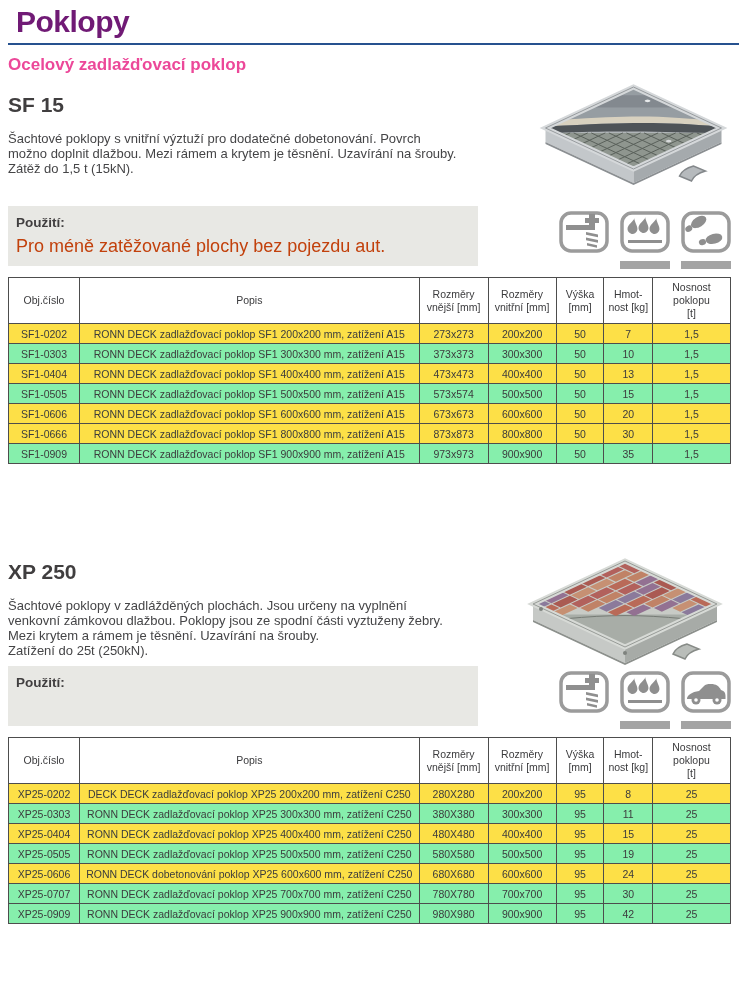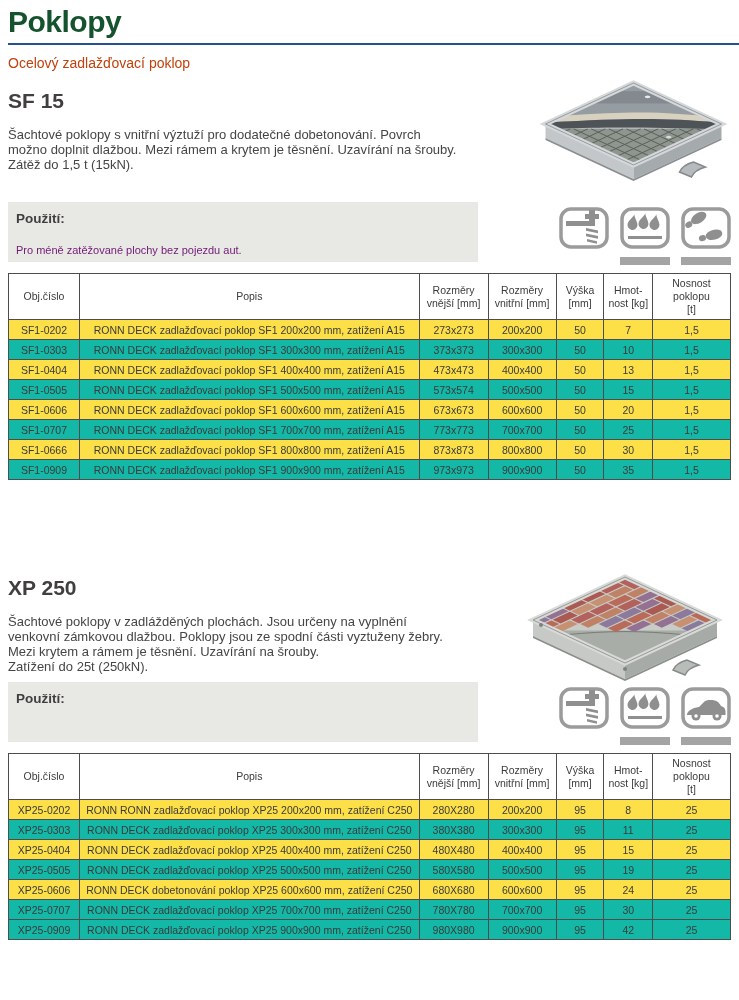--- a/index.html
+++ b/index.html
@@ -3,49 +3,49 @@
 <meta charset="utf-8">
 <style>
   html,body{margin:0;padding:0;}
   body{
     width:739px;height:1000px;position:relative;overflow:hidden;
     background:#ffffff;color:#454547;
     font-family:"Liberation Sans","DejaVu Sans",sans-serif;
   }
   .page{padding:0 8px;}
   
-  h1.title{font-size:30px;line-height:36px;margin:4px 0 0;color:#14532d;font-weight:bold;letter-spacing:-.5px;}
+  h1.title{font-size:30px;line-height:36px;margin:4px 8px 0;color:#701a75;font-weight:bold;letter-spacing:-.5px;}
   .rule{height:2px;background:#26518f;margin:3px -8px 0 0;}
-  h2.subtitle{font-size:14px;margin:10px 0 0;color:#c2410c;font-weight:normal;}
+  h2.subtitle{font-size:17px;margin:10px 0 0;color:#ec4899;font-weight:bold;}
   
   .section{position:relative;}
   .sec1{margin-top:18px;}
   .sec2{margin-top:96px;}
   h3.sec-heading{font-size:21px;margin:0;color:#403e3f;font-weight:bold;}
   .desc{font-size:13px;line-height:15px;margin:14px 0 0;white-space:pre-line;width:525px;color:#454547;}
   .prod-img{position:absolute;right:0;top:-16px;width:200px;height:130px;}
   .sec2 .prod-img{top:-10px;width:210px;height:135px;}
   
   .usage-row{display:flex;align-items:flex-start;margin-top:30px;}
   .sec2 .usage-row{margin-top:8px;}
   .usage-box{background:#e8e8e4;width:470px;height:60px;box-sizing:border-box;padding:9px 0 4px 8px;}
   .usage-label{font-size:13.5px;font-weight:bold;color:#403e3f;}
-  .usage-text{font-size:11px;margin-top:18px;color:#701a75;}
+  .usage-text{font-size:18px;margin-top:6px;color:#c2410c;}
   .icons{margin-left:auto;display:flex;gap:11px;padding-top:5px;}
   .icon-wrap{width:50px;}
   .icon-bar{height:8px;background:#a4a4a4;margin-top:4px;}
   
   table.spec{width:100%;border-collapse:collapse;margin-top:8px;table-layout:fixed;}
   table.spec th,table.spec td{border:1px solid #4d4d4d;text-align:center;vertical-align:middle;}
   table.spec th{background:#ffffff;font-weight:normal;font-size:10.5px;line-height:13px;
     white-space:pre-line;padding:3px 1px;color:#3b3b3d;}
   table.spec td{font-size:10.5px;height:19px;padding:0 2px;color:#3b3b3d;
     overflow:hidden;white-space:nowrap;}
   table.spec tr.light{background:#fde047;}
-  table.spec tr.dark{background:#14b8a6;}
+  table.spec tr.dark{background:#86efac;}
   .c0{width:9.7%;}.c1{width:48.0%;}.c2{width:9.4%;}.c3{width:9.3%;}
   .c4{width:6.4%;}.c5{width:6.5%;}.c6{width:10.7%;}
 </style>
 </head>
 <body>
 
 <div class="page">
 
   <h1 class="title">Poklopy</h1>
   <div class="rule"></div>
@@ -205,29 +205,20 @@
             <td class="c5">15</td>
             <td class="c6">1,5</td>
           </tr>
           <tr class="light">
             <td class="c0">SF1-0606</td>
             <td class="c1">RONN DECK zadlažďovací poklop SF1 600x600 mm, zatížení A15</td>
             <td class="c2">673x673</td>
             <td class="c3">600x600</td>
             <td class="c4">50</td>
             <td class="c5">20</td>
-            <td class="c6">1,5</td>
-          </tr>
-          <tr class="dark">
-            <td class="c0">SF1-0707</td>
-            <td class="c1">RONN DECK zadlažďovací poklop SF1 700x700 mm, zatížení A15</td>
-            <td class="c2">773x773</td>
-            <td class="c3">700x700</td>
-            <td class="c4">50</td>
-            <td class="c5">25</td>
             <td class="c6">1,5</td>
           </tr>
           <tr class="light">
             <td class="c0">SF1-0666</td>
             <td class="c1">RONN DECK zadlažďovací poklop SF1 800x800 mm, zatížení A15</td>
             <td class="c2">873x873</td>
             <td class="c3">800x800</td>
             <td class="c4">50</td>
             <td class="c5">30</td>
             <td class="c6">1,5</td>
@@ -367,21 +358,21 @@
             <th class="c5">Hmot-
 nost [kg]</th>
             <th class="c6">Nosnost
 poklopu
 [t]</th>
           </tr>
         </thead>
         <tbody>
           <tr class="light">
             <td class="c0">XP25-0202</td>
-            <td class="c1">RONN RONN zadlažďovací poklop XP25 200x200 mm, zatížení C250</td>
+            <td class="c1">DECK DECK zadlažďovací poklop XP25 200x200 mm, zatížení C250</td>
             <td class="c2">280X280</td>
             <td class="c3">200x200</td>
             <td class="c4">95</td>
             <td class="c5">8</td>
             <td class="c6">25</td>
           </tr>
           <tr class="dark">
             <td class="c0">XP25-0303</td>
             <td class="c1">RONN DECK zadlažďovací poklop XP25 300x300 mm, zatížení C250</td>
             <td class="c2">380X380</td>

